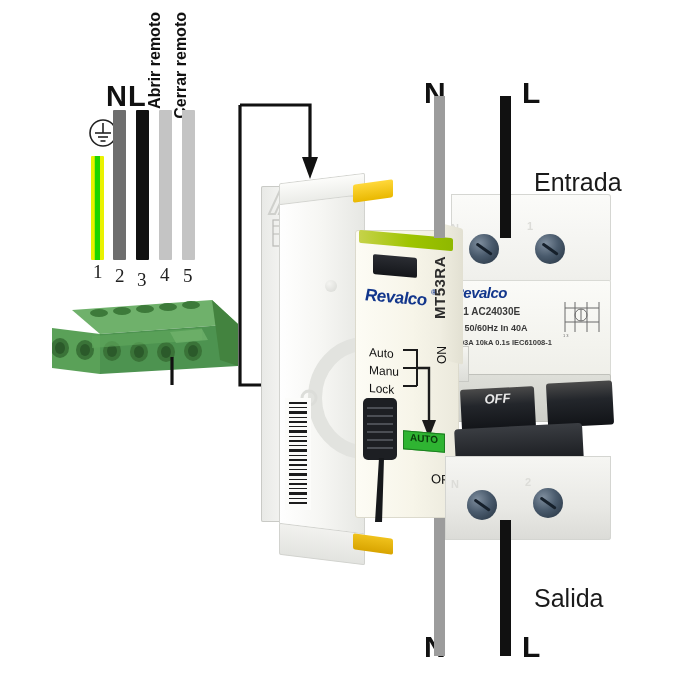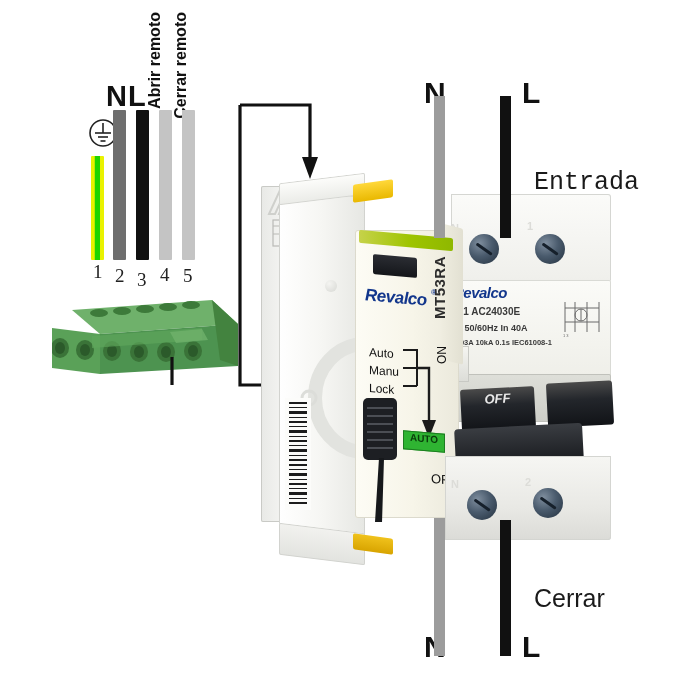--- a/index.html
+++ b/index.html
@@ -127,25 +127,25 @@
     <path d="M110,10 L110,290 L180,290" fill="none" stroke="#111" stroke-width="3.2"></path>
 
     <path d="M42,262 L42,290" fill="none" stroke="#111" stroke-width="3.2"></path>
   </svg>
 
   <div class="busbar bus-n" style="left:434px;top:96px;height:560px;"></div>
   <div class="busbar bus-l" style="left:500px;top:96px;height:560px;"></div>
 
   <div class="big-nl" style="left:424px;top:76px;">N</div>
   <div class="big-nl" style="left:522px;top:76px;">L</div>
-  <div class="side-txt" style="left:534px;top:168px;font-family:Liberation Mono, monospace;">Entrada</div>
+  <div class="side-txt" style="left:534px;top:168px;">Entrada</div>
 
   <div class="big-nl" style="left:424px;top:630px;">N</div>
   <div class="big-nl" style="left:522px;top:630px;">L</div>
-  <div class="side-txt" style="left:534px;top:584px;">Cerrar</div>
+  <div class="side-txt" style="left:534px;top:584px;">Salida</div>
 
   <div class="dev" style="left:255px;top:160px;width:360px;height:420px;">
 
     <div class="panel" style="left:6px;top:26px;width:62px;height:336px;
          background:linear-gradient(90deg,#e8e9e6 0%,#fafaf8 55%,#e2e3e0 100%);
          box-shadow:0 0 0 1px #c9cac6 inset;"></div>
 
     <svg style="position:absolute;left:8px;top:20px;" width="56" height="60" viewBox="0 0 56 60">
       <g stroke="#cfd0cc" stroke-width="2" fill="none">
         <path d="M6,34 L18,8 L24,8 L12,34 Z"></path>

